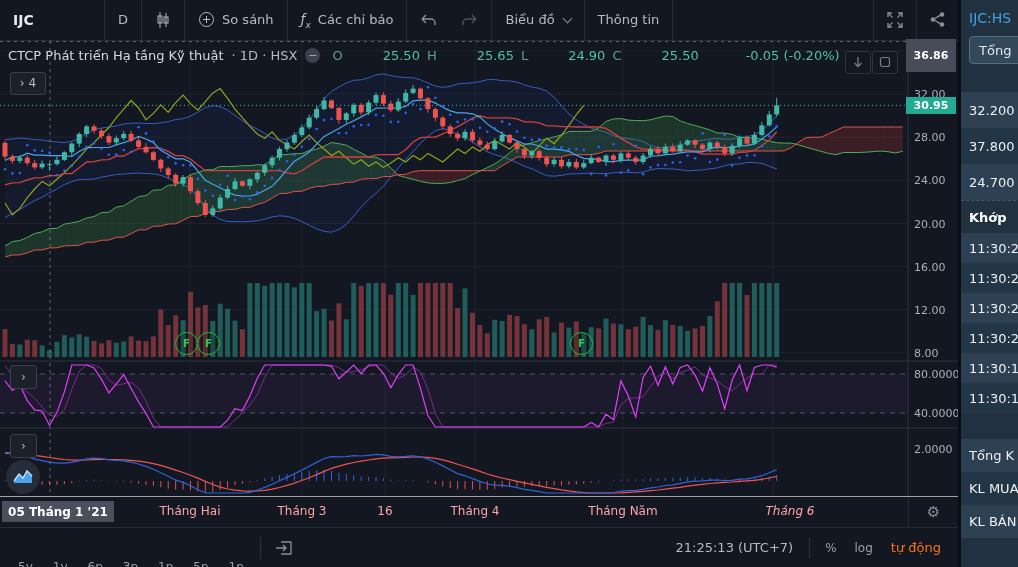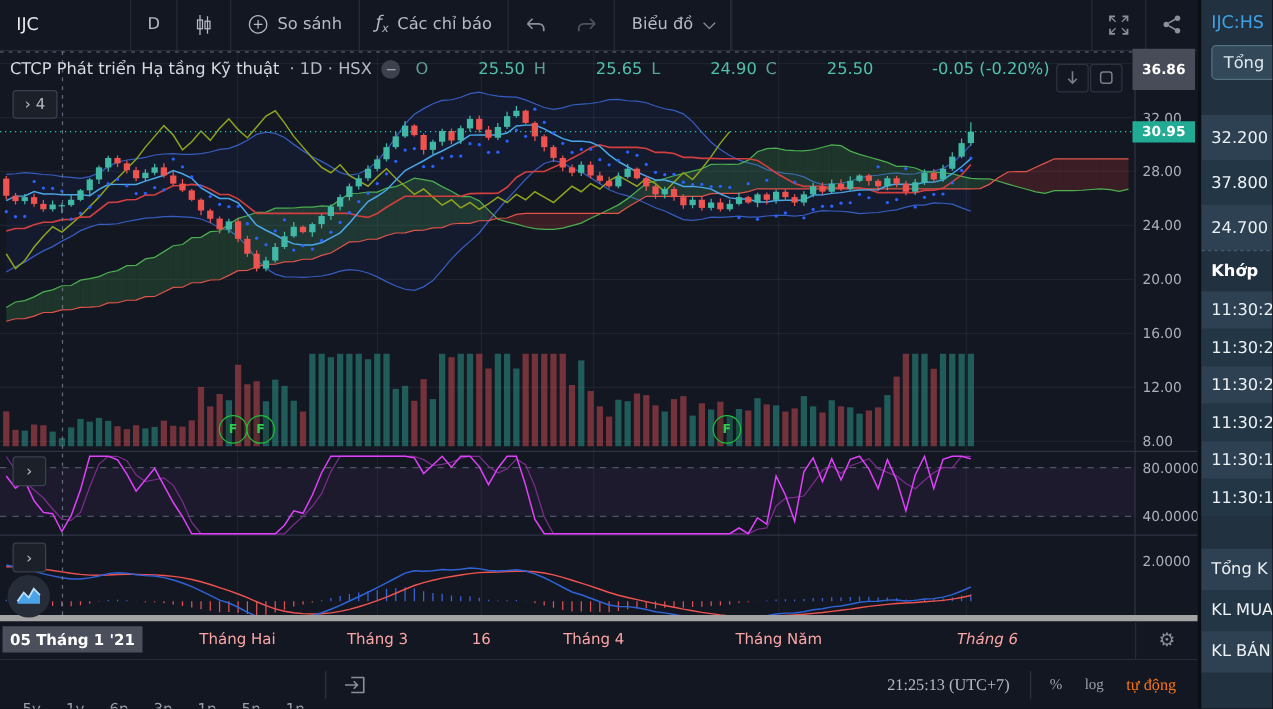--- a/index.html
+++ b/index.html
@@ -2,49 +2,49 @@
 <html><head>
 <meta charset="utf-8">
 <style>
   html,body{margin:0;padding:0;background:#0d1117;font-family:"DejaVu Sans","Liberation Sans",sans-serif;}
   #app{position:relative;width:1018px;height:567px;background:#131722;overflow:hidden;display:flex;}
   #left-col{width:958px;display:flex;flex-direction:column;}
   
   .tb{display:flex;align-items:stretch;height:40px;background:#131722;border-bottom:1px solid #262b38;}
   .tb-item{display:flex;align-items:center;gap:7px;padding:0 13px;color:#b6bac4;font-size:13px;cursor:pointer;white-space:nowrap;}
   .tb-sep{width:1px;background:#262b38;}
-  .tb-sym{font-weight:normal;color:#e8eaed;font-size:14px;width:78px;text-align:right;}
+  .tb-sym{font-weight:bold;color:#e8eaed;font-size:14px;width:78px;text-align:right;}
   .caret{display:inline-block;width:6px;height:6px;border-right:1.5px solid #8a8f9b;border-bottom:1.5px solid #8a8f9b;transform:rotate(45deg);margin-left:2px;margin-top:-3px;}
   .tb-icon{display:flex;align-items:center;justify-content:center;padding:0 12px;cursor:pointer;}
   
   #chart-area{position:relative;width:958px;height:457px;background:#131722;}
   #legend{position:absolute;left:8px;top:7px;display:flex;align-items:center;gap:8px;font-size:13px;z-index:5;}
   .lg-title{color:#d6d9df;}
   .lg-meta{color:#b6bac4;}
   .lg-hide{width:15px;height:15px;border-radius:50%;background:#3c414d;display:flex;align-items:center;justify-content:center;color:#a8adb8;font-size:11px;line-height:1;cursor:pointer;}
   .lg-vals{display:flex;gap:7px;margin-left:4px;}
   .lg-vals .lab{color:#5f9e93;}
   .lg-vals .val{color:#4fc0ab;padding-left:40px;}
   #collapse-btn{position:absolute;left:10px;top:31px;width:34px;height:21px;background:#1b2029;border:1px solid #3a404d;border-radius:3px;color:#b6bac4;font-size:12px;display:flex;align-items:center;justify-content:center;gap:4px;cursor:pointer;z-index:5;}
   .pane-chevron{position:absolute;left:10px;width:25px;height:22px;background:#1b2029;border:1px solid #3a404d;border-radius:3px;color:#b6bac4;font-size:12px;display:flex;align-items:center;justify-content:center;cursor:pointer;z-index:5;}
   .pane-btn{position:absolute;top:10px;width:24px;height:21px;border:1px solid #2e3342;border-radius:3px;display:flex;align-items:center;justify-content:center;cursor:pointer;z-index:5;color:#787e8c;}
   #price-badge{position:absolute;left:906px;top:56px;width:50px;height:17px;background:#22ab94;color:#fff;font-size:11px;font-weight:bold;display:flex;align-items:center;justify-content:center;z-index:6;}
   #cross-badge{position:absolute;left:906px;top:-2px;width:50px;height:33px;background:#474c58;color:#fff;font-size:11px;font-weight:bold;display:flex;align-items:center;justify-content:center;z-index:6;}
   .flag{position:absolute;width:21px;height:21px;border:1.5px solid #1fbf3a;border-radius:50%;color:#2ecc4e;font-size:10px;font-weight:bold;display:flex;align-items:center;justify-content:center;background:rgba(10,25,15,0.25);z-index:4;cursor:pointer;}
   #platform-logo{position:absolute;left:6px;top:419px;width:34px;height:34px;border-radius:50%;background:#262c38;display:flex;align-items:center;justify-content:center;z-index:5;cursor:pointer;}
   
-  #time-axis{position:relative;height:30px;border-top:5px solid #a3a3a3;background:#131722;}
+  #time-axis{position:relative;height:30px;border-top:1px solid #a3a3a3;background:#131722;}
   .t-label{position:absolute;top:7px;transform:translateX(-50%);color:#fca5a5;font-size:12px;white-space:nowrap;}
   #date-badge{position:absolute;left:2px;top:4px;width:112px;height:21px;background:#4a4f5b;color:#fff;font-weight:bold;font-size:12px;display:flex;align-items:center;justify-content:center;z-index:3;}
   #axis-gear{position:absolute;right:0;top:0;width:49px;height:100%;border-left:1px solid #262b38;display:flex;align-items:center;justify-content:center;color:#8a8f9b;font-size:15px;cursor:pointer;}
   
   #bottom-bar{display:flex;align-items:center;height:39px;border-top:1px solid #262b38;background:#131722;padding:0 8px;}
   .rb{color:#9aa0aa;font-size:12px;padding:4px 10px;cursor:pointer;border-radius:3px;}
   .bb-sep{width:1px;height:22px;background:#2c3140;margin:0 6px;}
-  #bb-right{margin-left:auto;display:flex;align-items:center;font-family:Liberation Serif, serif;}
+  #bb-right{margin-left:auto;display:flex;align-items:center;}
   #clock{color:#b6bac4;font-size:13px;padding:0 10px;cursor:pointer;}
   .bb-toggle{color:#9aa0aa;font-size:12px;padding:4px 9px;cursor:pointer;}
   .bb-auto{color:#f97316;font-size:13px;padding:4px 9px;cursor:pointer;}
   
   #sidebar{width:60px;height:567px;background:#22313f;border-left:3px solid #0b0e13;overflow:hidden;flex-shrink:0;display:flex;flex-direction:column;}
   #sb-title{color:#3fa2e8;font-size:14px;padding:10px 0 4px 8px;white-space:nowrap;}
   #sb-btn{margin:6px 0 4px 8px;width:70px;height:26px;border:1px solid #55707f;border-radius:4px;background:#33495a;color:#dfe7ec;font-size:13px;display:flex;align-items:center;padding-left:9px;cursor:pointer;white-space:nowrap;}
   .sb-row{height:36px;display:flex;align-items:center;padding-left:8px;color:#edf1f5;font-size:13px;white-space:nowrap;}
   .sb-time{height:30px;}
   .row-a{background:#2d4152;} .row-b{background:#233645;}
@@ -96,20 +96,21 @@
         <svg width="18" height="16" viewBox="0 0 18 16">
           <path d="M15 7 L11 3 M15 7 L11 11 M15 7 H6 A4 4 0 0 0 2 11 V13" fill="none" stroke="#8a8f9b" stroke-width="1.4"></path>
         </svg>
       </div>
       <div class="tb-sep"></div>
       <div class="tb-item">
         <span>Biểu đồ</span>
         <span class="caret"></span>
       </div>
       <div class="tb-sep"></div>
+      <div class="tb-item">Thông tin</div>
       <div class="tb-sep"></div>
       <div style="flex:1"></div>
       <div class="tb-sep"></div>
       <div class="tb-icon">
         <svg width="18" height="18" viewBox="0 0 18 18">
           <path d="M2 6 V2 H6 M12 2 H16 V6 M16 12 V16 H12 M6 16 H2 V12" fill="none" stroke="#8a8f9b" stroke-width="1.4"></path>
           <path d="M2 2 L6.5 6.5 M16 2 L11.5 6.5 M16 16 L11.5 11.5 M2 16 L6.5 11.5" stroke="#8a8f9b" stroke-width="1.1"></path>
         </svg>
       </div>
       <div class="tb-sep"></div>

